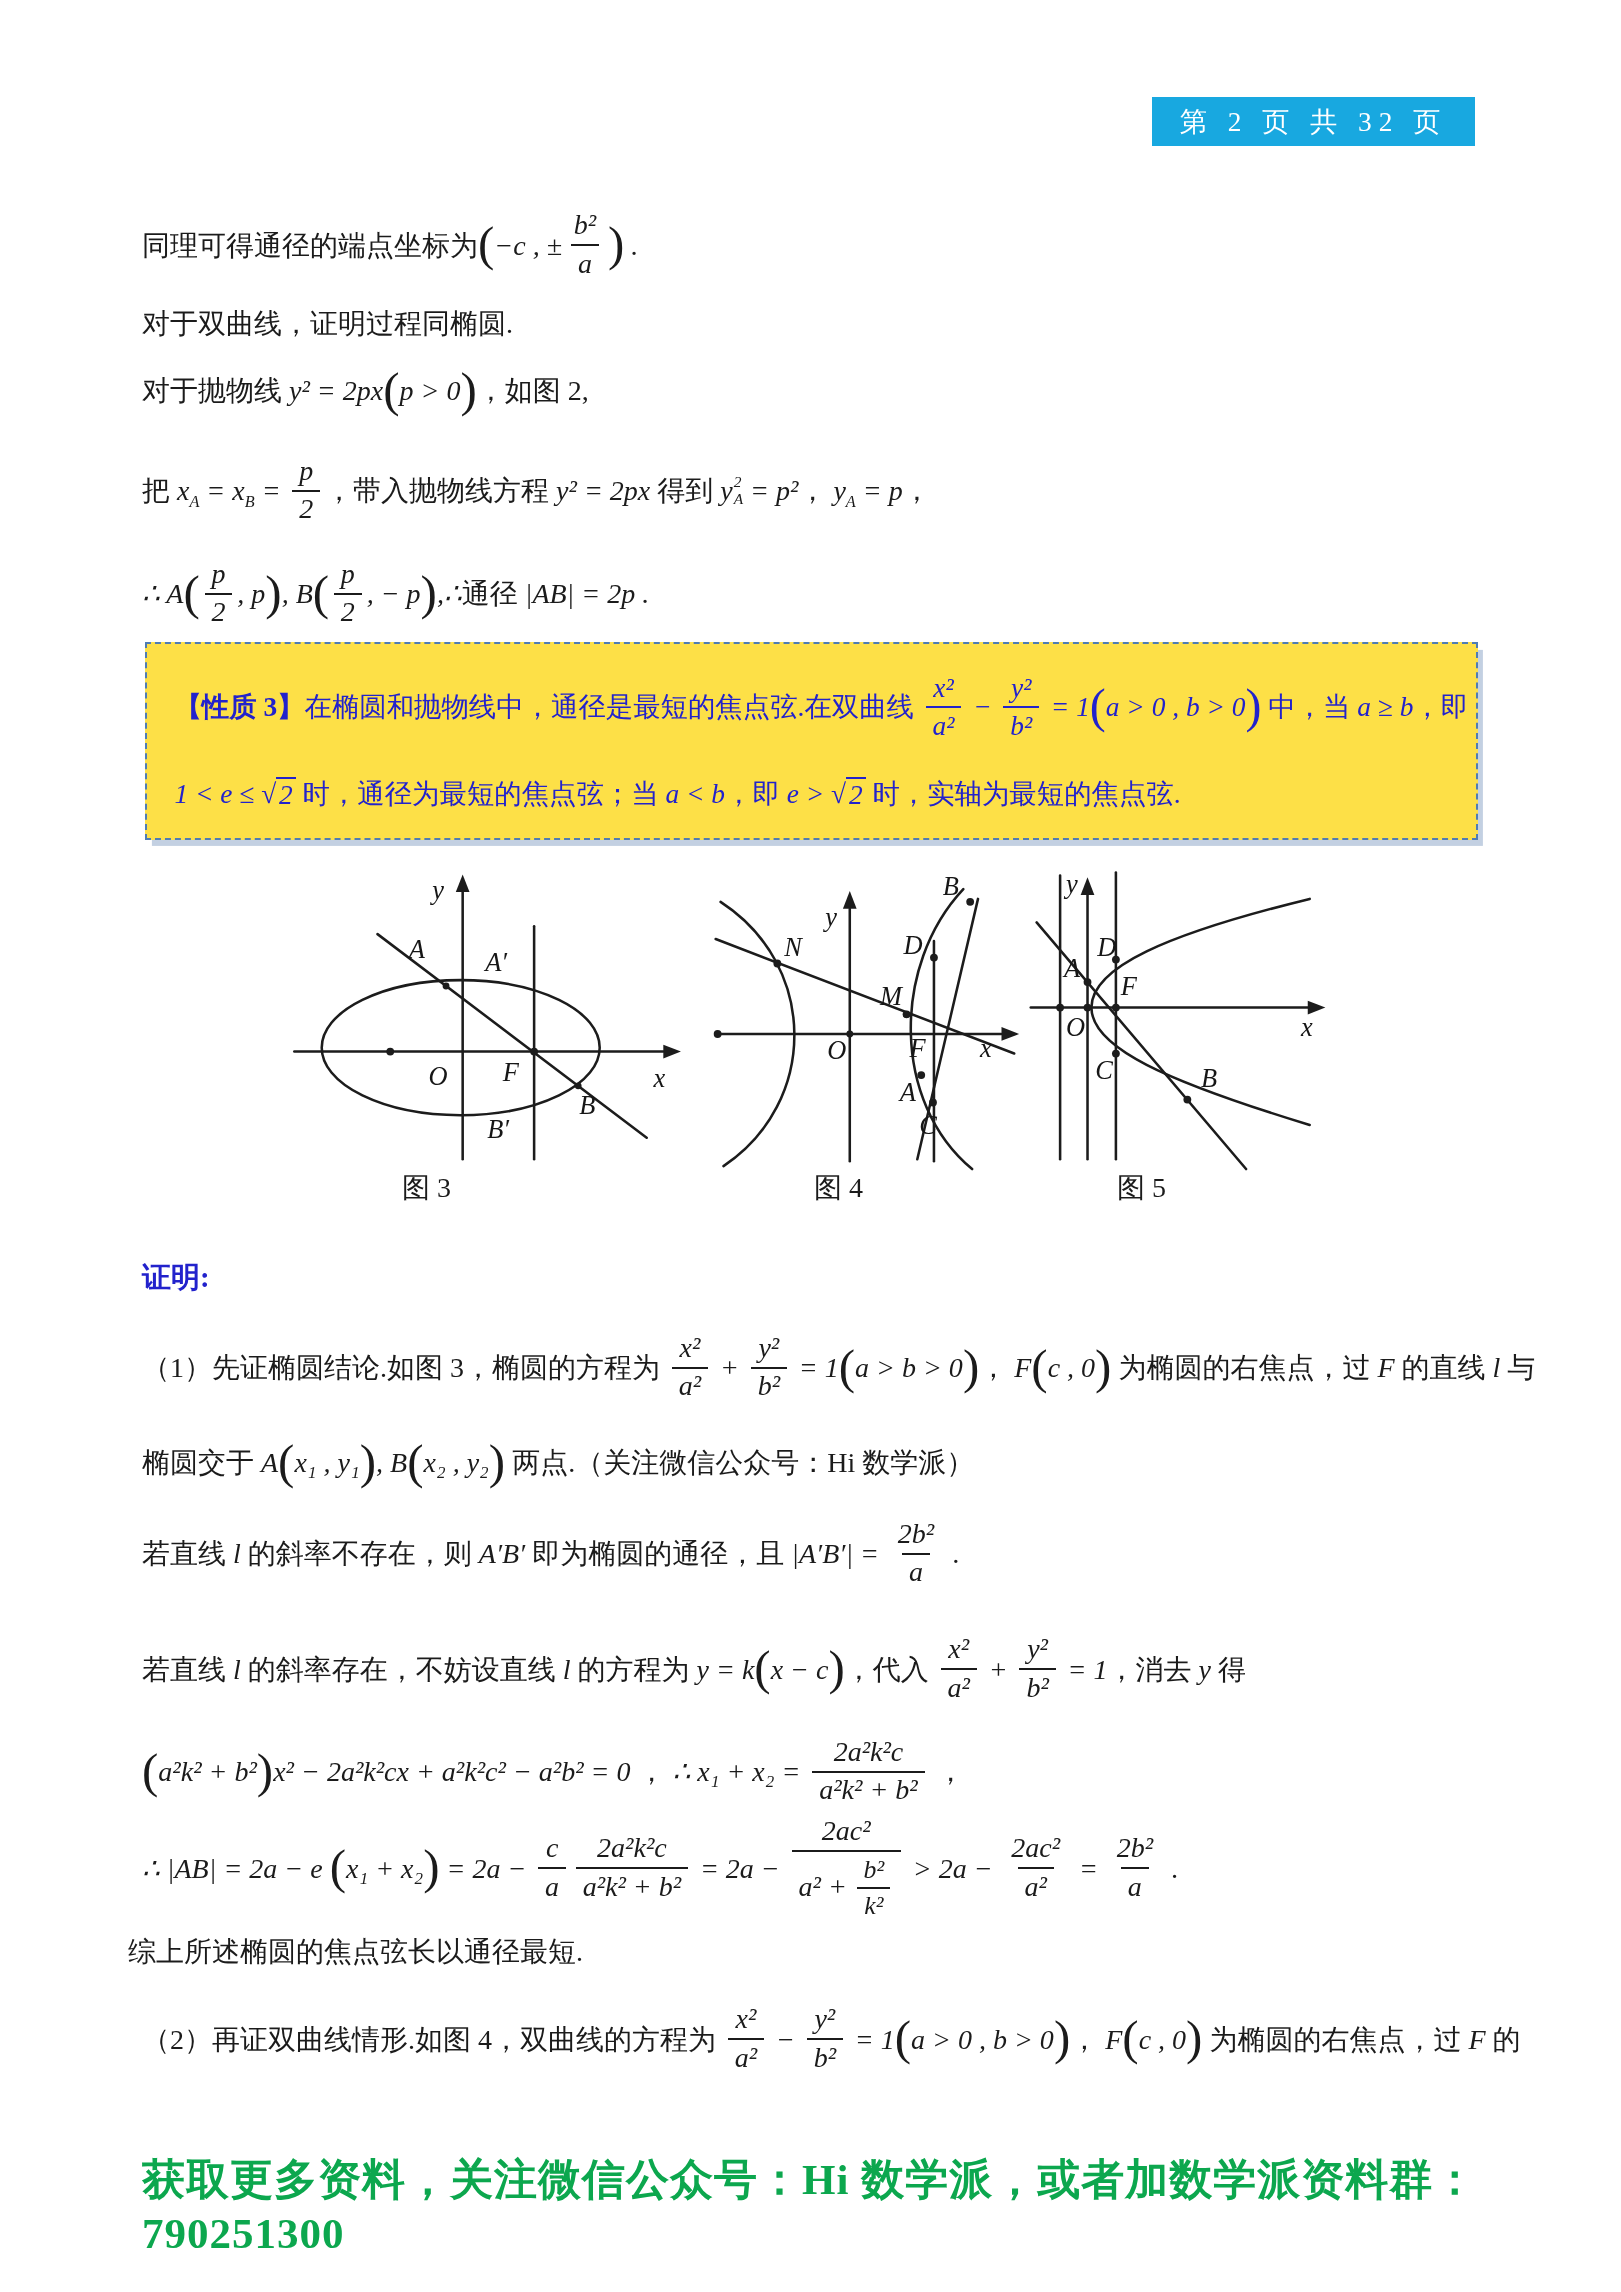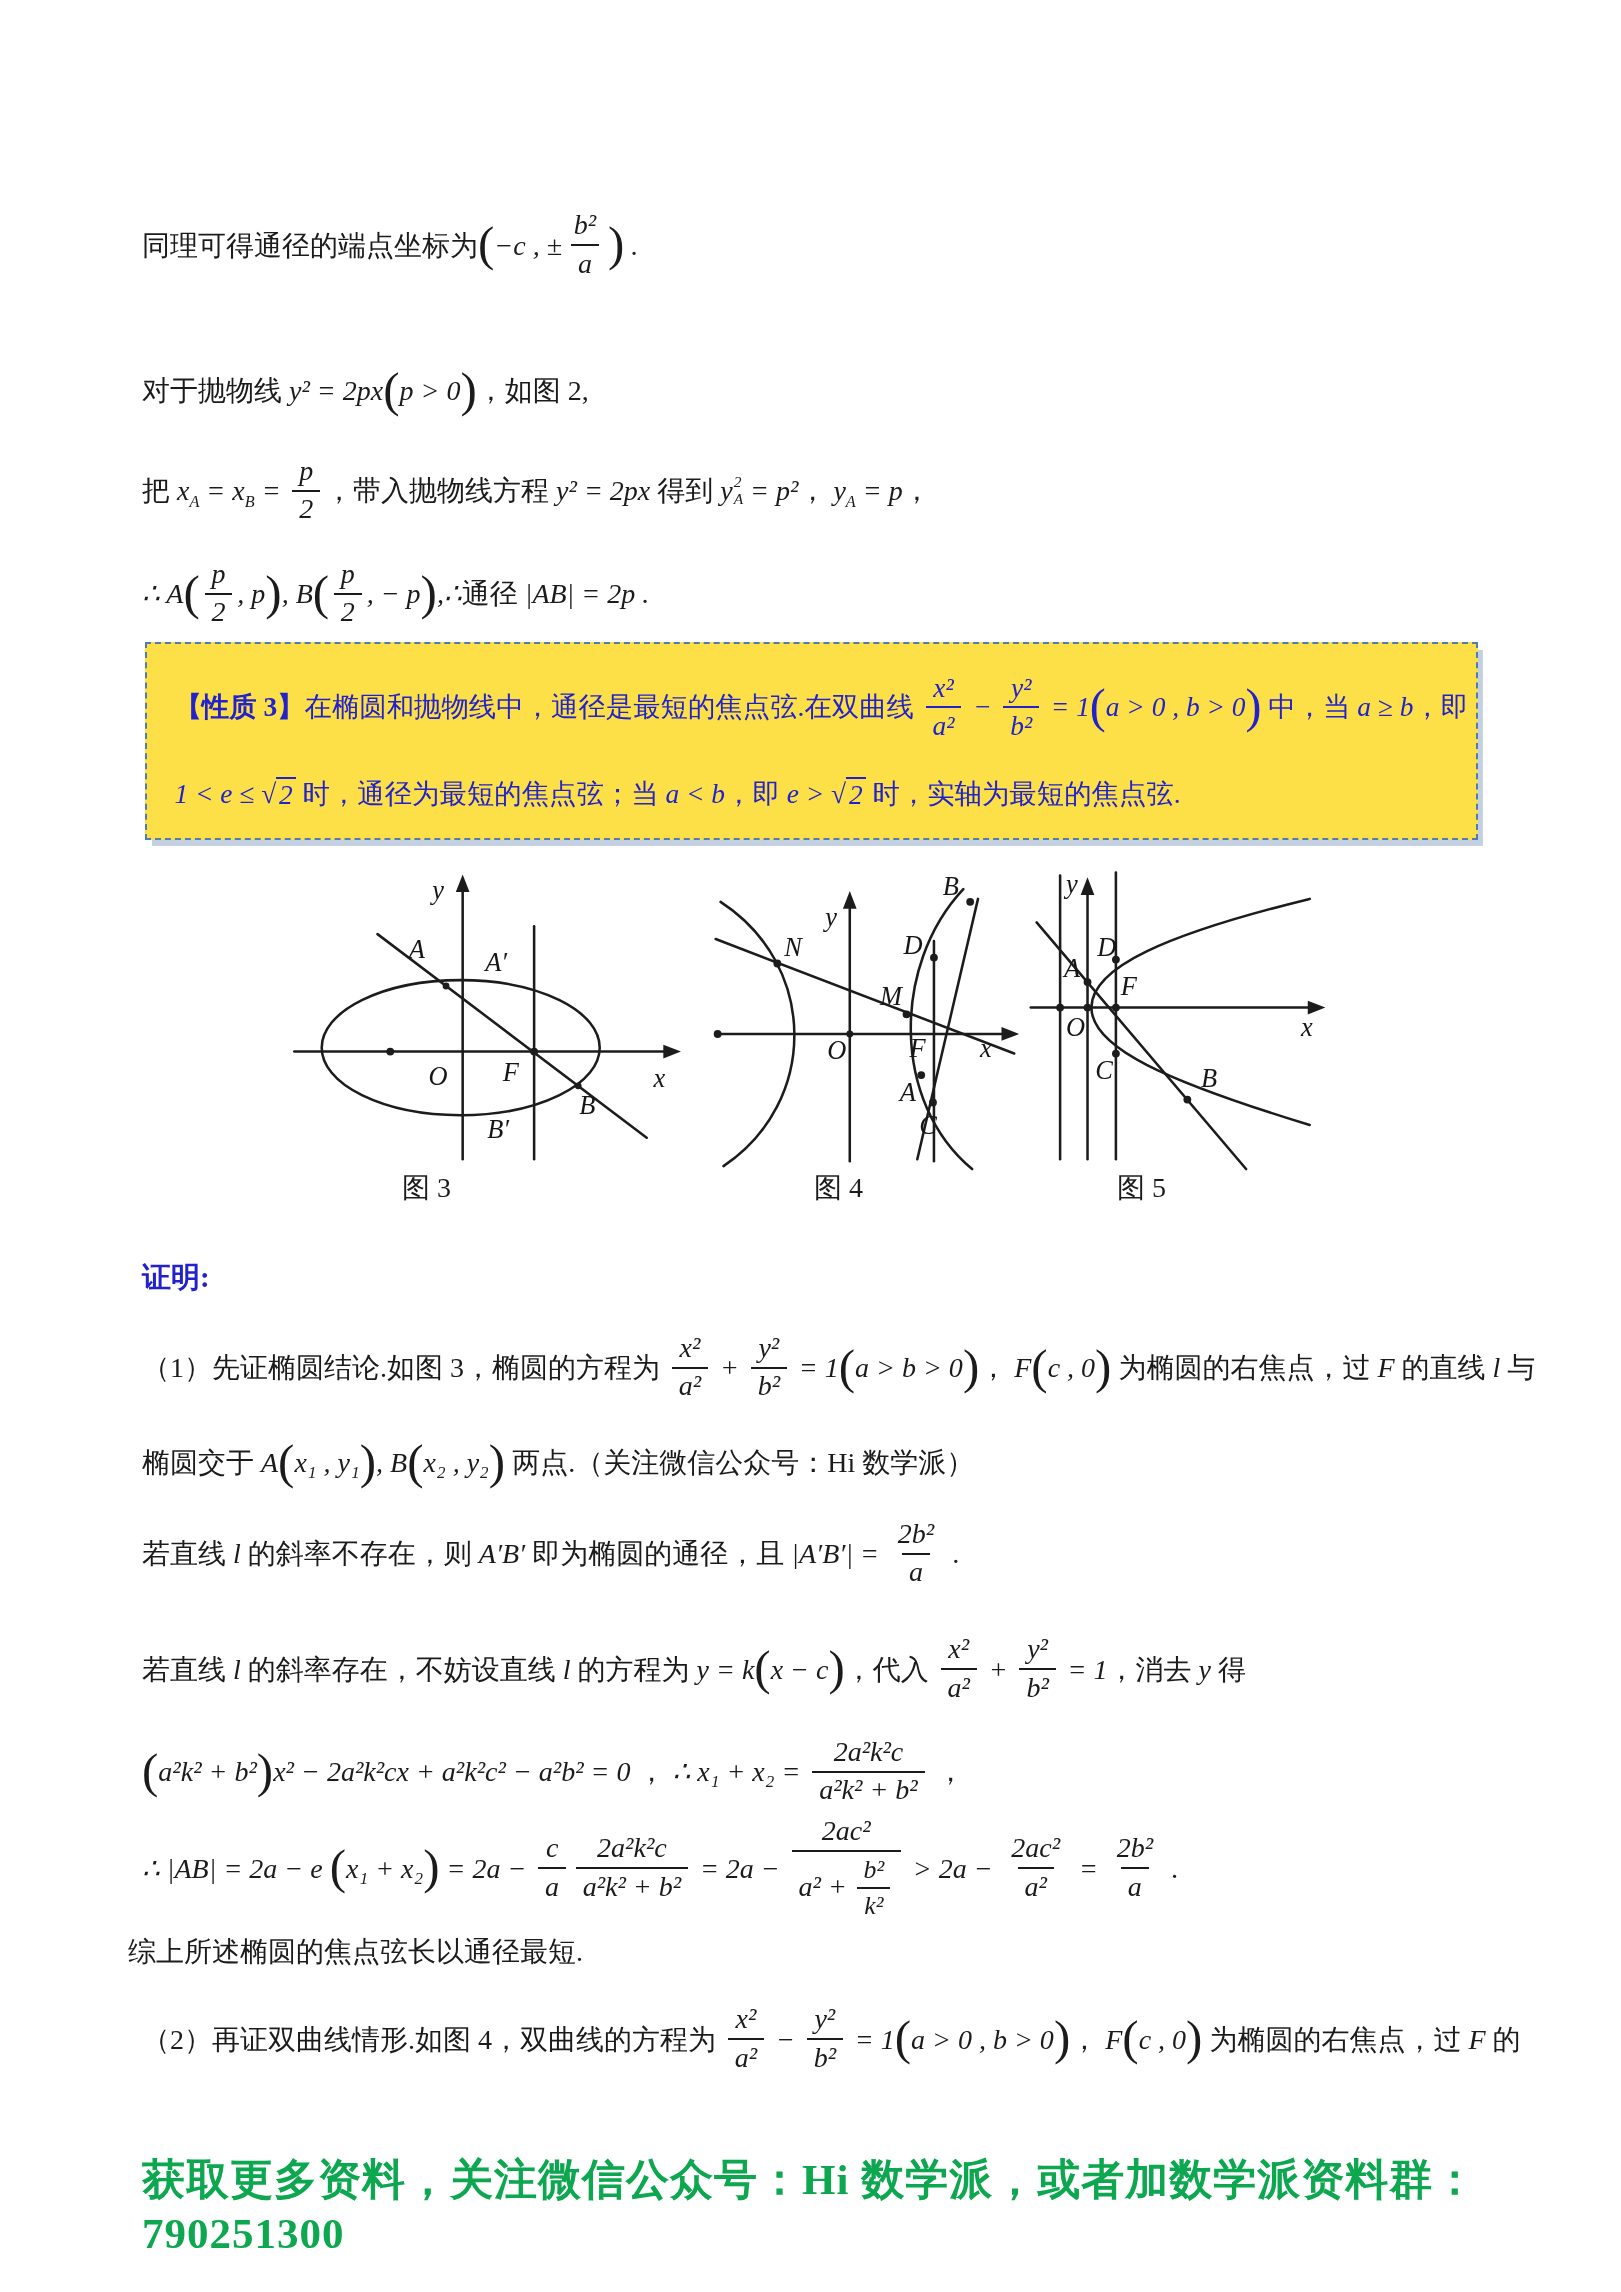--- a/index.html
+++ b/index.html
@@ -50,22 +50,24 @@
   .fig svg text{font-family:"Liberation Serif",serif;font-style:italic;font-size:27px;fill:#161616;}
   .fig svg .ln{stroke:#1c1c1c;stroke-width:2.6;fill:none;stroke-linecap:round;}
   .fig svg .dot{fill:#1c1c1c;stroke:none;}
   .fig svg .ah{fill:#1c1c1c;stroke:none;}
 </style>
 </head>
 <body>
 
 <div class="page">
 
+  <div class="badge">第 2 页 共 32 页</div>
 
   <div class="fline" style="left:142px;top:196px;height:98px;"><span class="zh">同理可得通径的端点坐标为</span><span class="big">(</span><span class="mi">−c , ±</span><span class="frac"><span class="fn"><span class="mi">b²</span></span><span class="fd"><span class="mi">a</span></span></span><span class="big">)</span><span class="mi"> .</span></div>
+  <div class="fline" style="left:142px;top:299px;height:49px;"><span class="zh">对于双曲线，证明过程同椭圆.</span></div>
   <div class="fline" style="left:142px;top:361px;height:59px;"><span class="zh">对于抛物线 </span><span class="mi">y² = 2px</span><span class="big">(</span><span class="mi">p &gt; 0</span><span class="big">)</span><span class="zh">，如图 2,</span></div>
   <div class="fline" style="left:142px;top:439px;height:103px;"><span class="zh">把 </span><span class="mi">x<sub class="sb">A</sub></span><span class="mi"> = </span><span class="mi">x<sub class="sb">B</sub></span><span class="mi"> = </span><span class="frac"><span class="fn"><span class="mi">p</span></span><span class="fd"><span class="mi">2</span></span></span><span class="zh">，带入抛物线方程 </span><span class="mi">y² = 2px</span><span class="zh"> 得到 </span><span class="ss"><span class="mi">y</span><span class="ssk"><span class="mi">2</span><span class="mi">A</span></span></span><span class="mi"> = p²</span><span class="zh">， </span><span class="mi">y<sub class="sb">A</sub></span><span class="mi"> = p</span><span class="zh">，</span></div>
   <div class="fline" style="left:142px;top:542px;height:103px;"><span class="mi">∴ A</span><span class="big">(</span><span class="frac"><span class="fn"><span class="mi">p</span></span><span class="fd"><span class="mi">2</span></span></span><span class="mi">, p</span><span class="big">)</span><span class="mi">, B</span><span class="big">(</span><span class="frac"><span class="fn"><span class="mi">p</span></span><span class="fd"><span class="mi">2</span></span></span><span class="mi">, − p</span><span class="big">)</span><span class="mi">,∴</span><span class="zh">通径 </span><span class="mi">|AB| = 2p .</span></div>
 
   <div class="propbox">
     <div class="fline" style="left:27.4px;top:11.8px;height:103px;"><span class="zh bold">【性质 3】</span><span class="zh">在椭圆和抛物线中，通径是最短的焦点弦.在双曲线 </span><span class="frac"><span class="fn"><span class="mi">x²</span></span><span class="fd"><span class="mi">a²</span></span></span><span class="mi"> − </span><span class="frac"><span class="fn"><span class="mi">y²</span></span><span class="fd"><span class="mi">b²</span></span></span><span class="mi"> = 1</span><span class="big">(</span><span class="mi">a &gt; 0 , b &gt; 0</span><span class="big">)</span><span class="zh"> 中，当 </span><span class="mi">a ≥ b</span><span class="zh">，即</span></div>
     <div class="fline" style="left:27.4px;top:116px;height:69px;"><span class="mi">1 &lt; e ≤ </span><span class="sqrt"><span class="sqg">√</span><span class="mi ovl">2</span></span><span class="zh"> 时，通径为最短的焦点弦；当 </span><span class="mi">a &lt; b</span><span class="zh">，即 </span><span class="mi">e &gt; </span><span class="sqrt"><span class="sqg">√</span><span class="mi ovl">2</span></span><span class="zh"> 时，实轴为最短的焦点弦.</span></div>
   </div>
 
   <div class="fig" style="left:260px;top:848px;">

